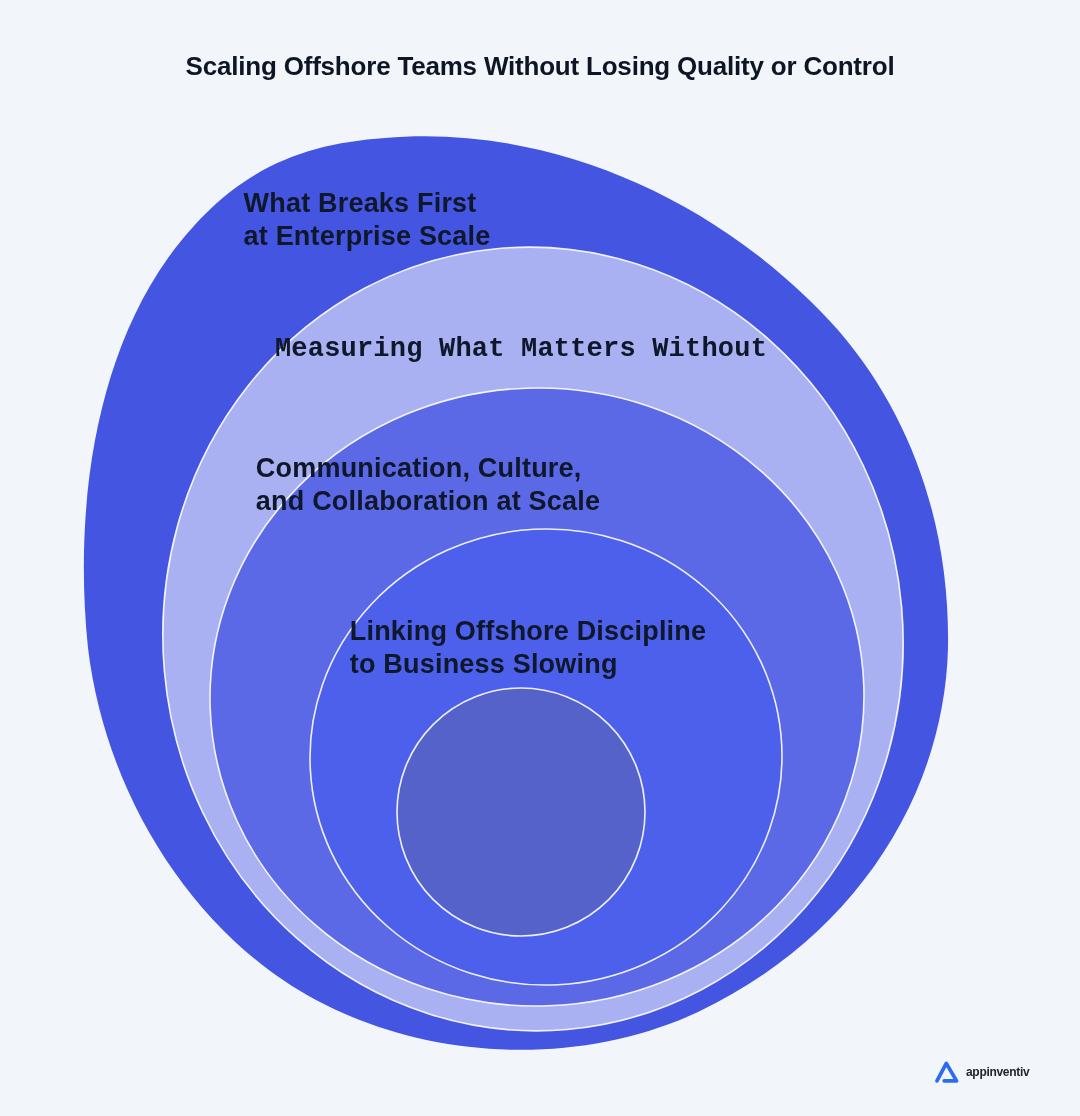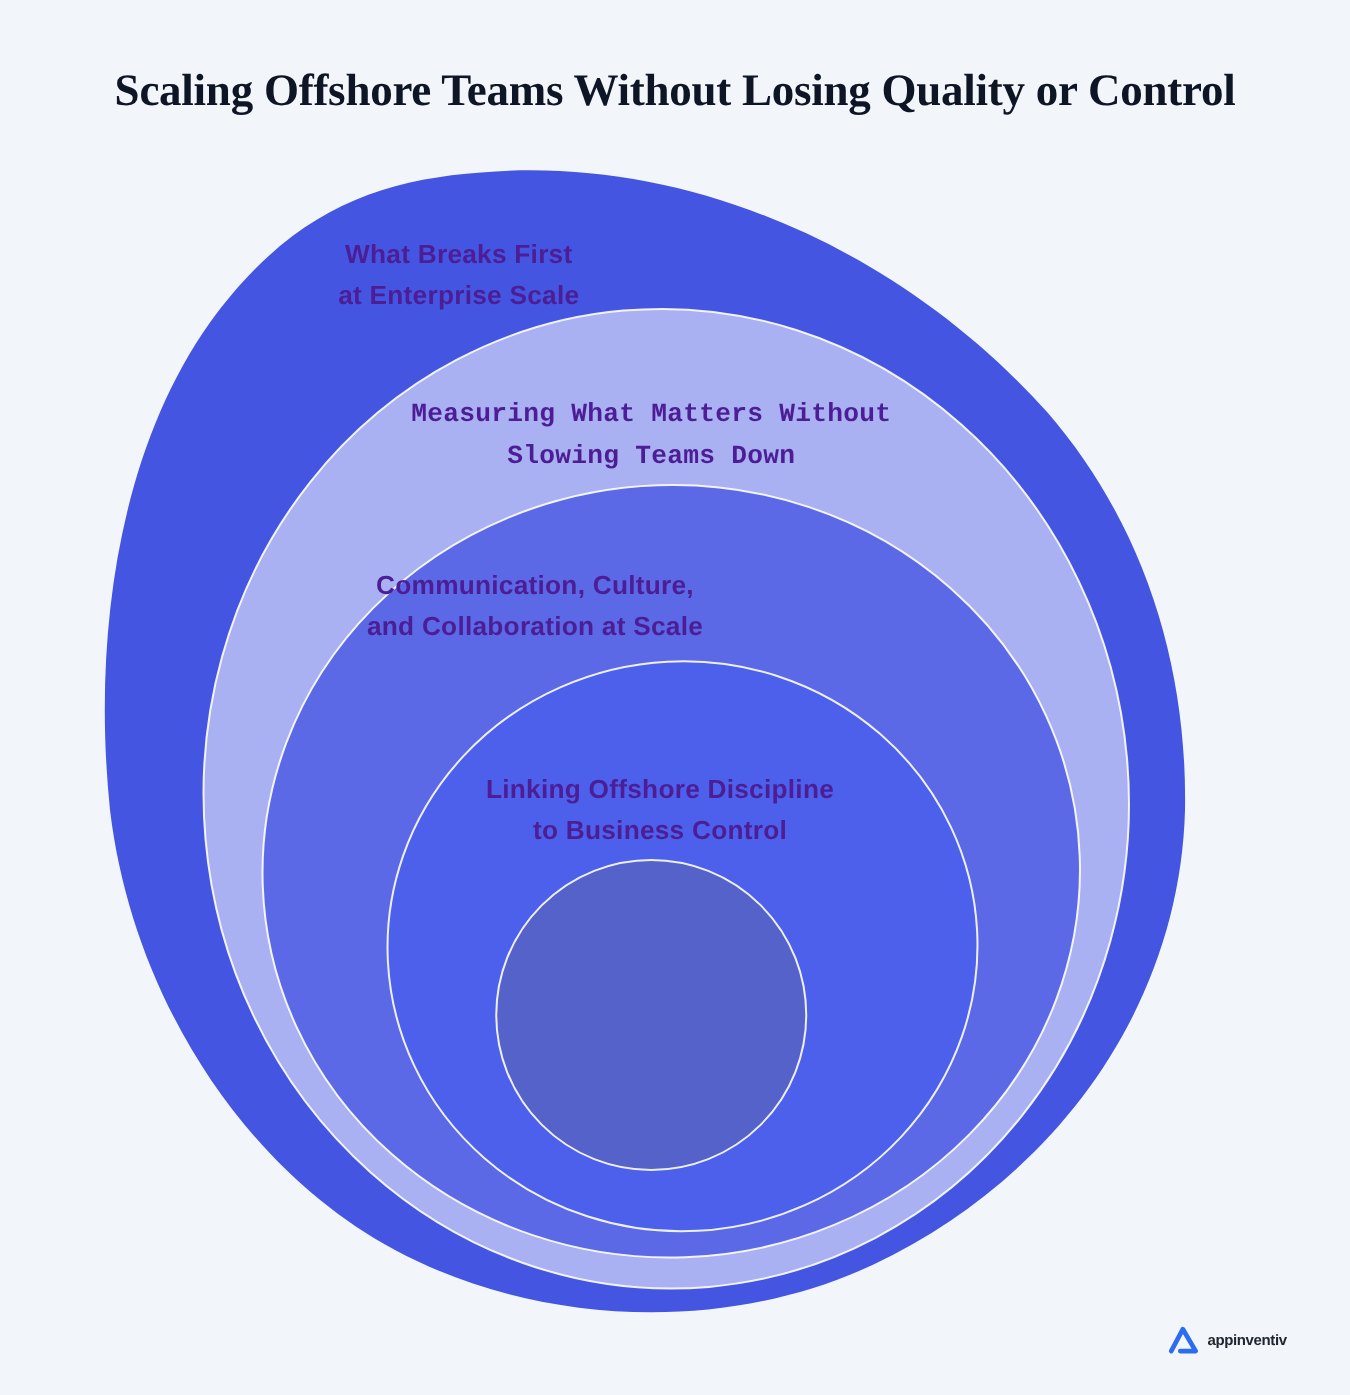--- a/index.html
+++ b/index.html
@@ -14,37 +14,36 @@
     background: #f2f6fa;
     overflow: hidden;
     font-family: "Liberation Sans", sans-serif;
   }
   .page-title {
     position: absolute;
     top: 51px;
     left: 0;
     width: 1080px;
     text-align: center;
-    font-size: 36px;
+    font-size: 26px;
     font-weight: 700;
     letter-spacing: -0.2px;
     color: #0e1525;
-    font-family: Liberation Serif, serif;
   }
   .diagram-svg {
     position: absolute;
     top: 0;
     left: 0;
   }
   .ring-label {
     position: absolute;
     transform: translate(-50%, -50%);
-    text-align: center;
-    color: #4c1d95;
-    font-size: 21px;
+    text-align: left;
+    color: #0f172a;
+    font-size: 27px;
     font-weight: 700;
     line-height: 33px;
     letter-spacing: 0.2px;
     white-space: nowrap;
   }
   .ring-label.small-lh { line-height: 31px; }
   .label-1 { left: 367px; top: 220px; }
   .label-2 { left: 521px; top: 349px; font-family: Liberation Mono, monospace; }
   .label-3 { left: 428px; top: 485px; }
   .label-4 { left: 528px; top: 648px; }
@@ -92,31 +91,30 @@
     <circle cx="521" cy="812" r="124" stroke="#ffffff" stroke-opacity="0.9" stroke-width="1.6" fill="#5562c9"></circle>
   </svg>
 
   <div class="ring-label label-1">
     <div>What Breaks First</div>
     <div>at Enterprise Scale</div>
   </div>
 
   <div class="ring-label label-2">
     <div>Measuring What Matters Without</div>
-    <div>Slowing Teams Down</div>
   </div>
 
   <div class="ring-label label-3">
     <div>Communication, Culture,</div>
     <div>and Collaboration at Scale</div>
   </div>
 
   <div class="ring-label label-4">
     <div>Linking Offshore Discipline</div>
-    <div>to Business Control</div>
+    <div>to Business Slowing</div>
   </div>
 
 
   <div class="brand">
     <svg class="brand-mark" width="28" height="28" viewBox="0 0 24 24">
       <path d="M3.4 19.6 L11.4 4.6 L20.2 19.6 L9.6 19.6" fill="none" stroke-width="3.2" stroke-linecap="round" stroke-linejoin="round" stroke="#2b6cf0"></path>
     </svg>
     <span class="brand-word">appinventiv</span>
   </div>
 

